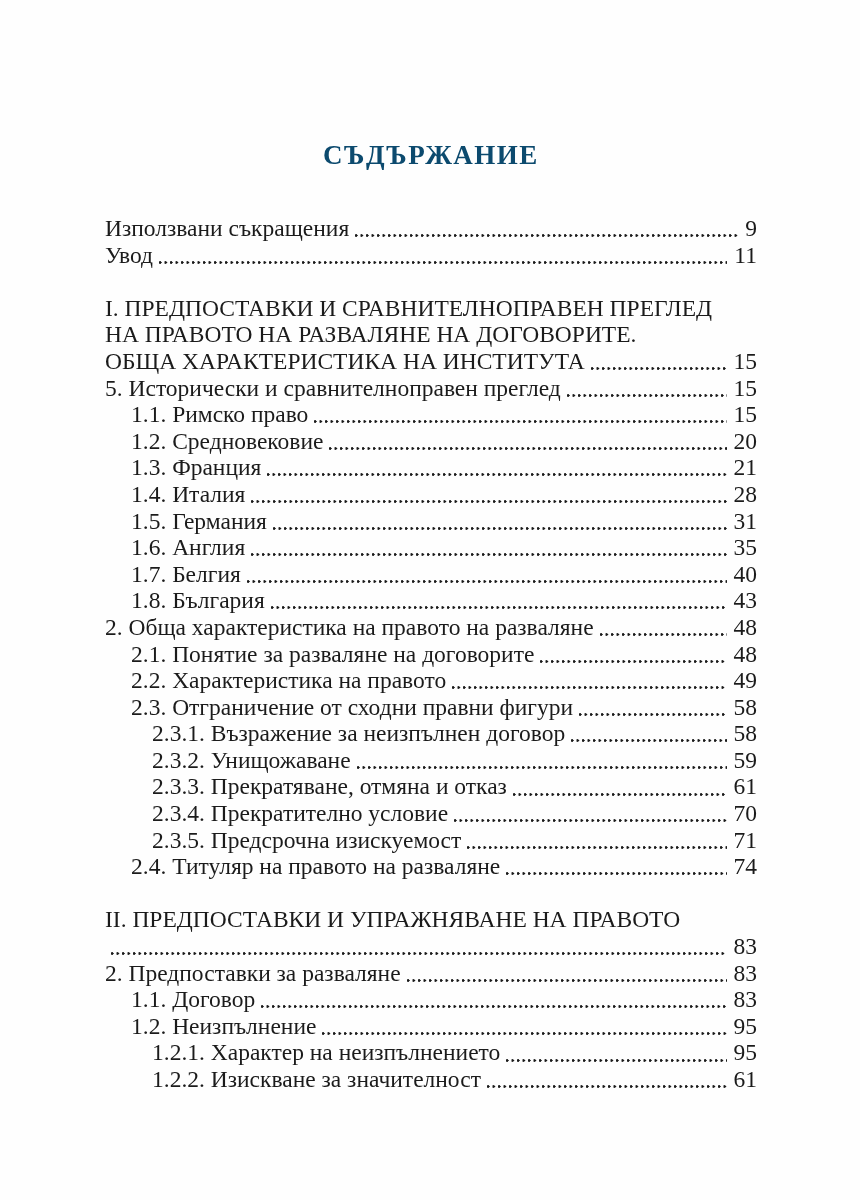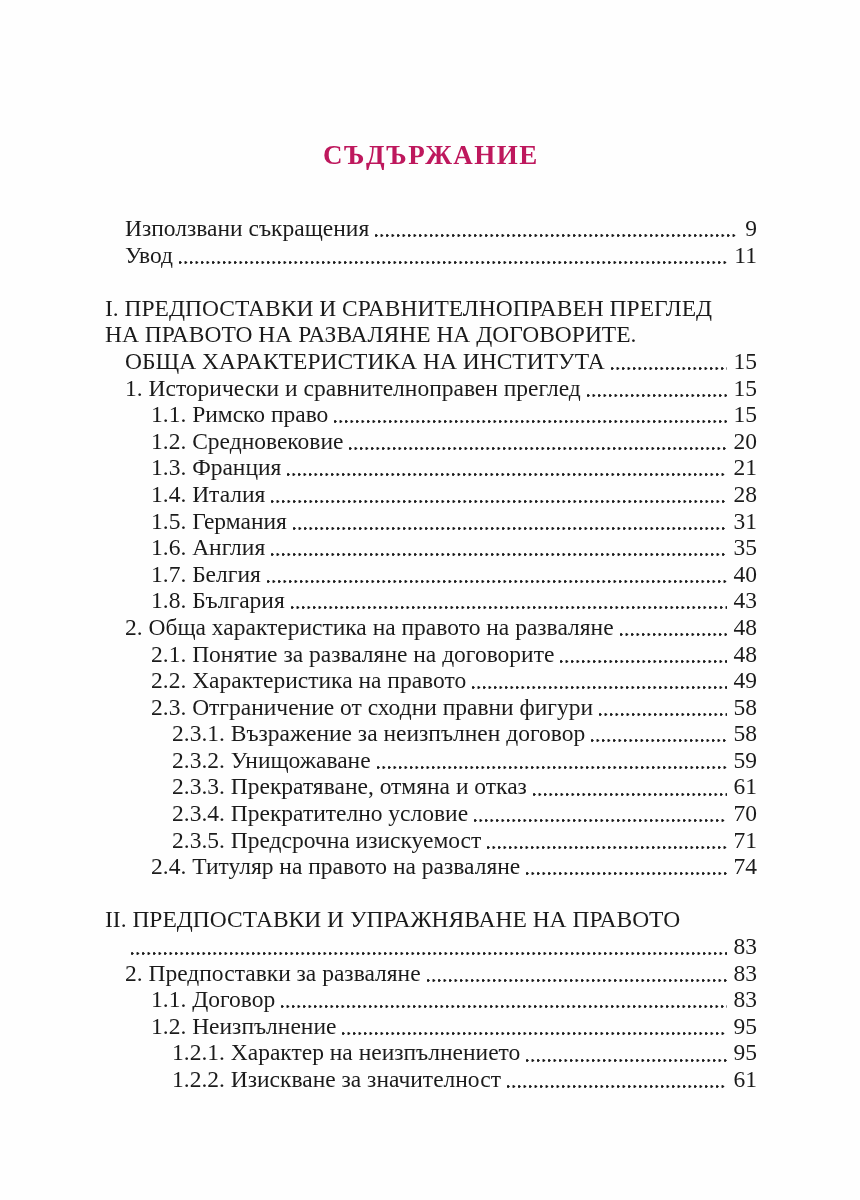--- a/index.html
+++ b/index.html
@@ -18,39 +18,38 @@
     box-sizing: border-box;
     padding: 0 103px 0 105px;
   }
   .title {
     margin: 138px 0 0 0;
     text-align: center;
     font-size: 27px;
     line-height: 34px;
     font-weight: bold;
     letter-spacing: 1.5px;
-    color: #be185d;
+    color: #0c4a6e;
   }
   .toc {
     margin-top: 43px;
     font-size: 23.5px;
     line-height: 26.6px;
   }
   .toc-entry.space-before {
     margin-top: 26.6px;
   }
   .toc-entry.level-1 { padding-left: 26px; text-align: right; }
   .toc-entry.level-2 { padding-left: 47px; }
   .toc-line {
     white-space: nowrap;
   }
   .toc-row {
     display: flex;
     align-items: baseline;
-    margin-left: 20px;
   }
   .toc-text {
     white-space: nowrap;
     flex: 0 0 auto;
   }
   .leader {
     flex: 1 1 auto;
     align-self: flex-end;
     height: 3px;
     margin: 0 7px 4.5px 6px;
@@ -89,21 +88,21 @@
         <div class="toc-line">I. ПРЕДПОСТАВКИ И СРАВНИТЕЛНОПРАВЕН ПРЕГЛЕД</div>
         <div class="toc-line">НА ПРАВОТО НА РАЗВАЛЯНЕ НА ДОГОВОРИТЕ.</div>
         <div class="toc-row">
           <span class="toc-text">ОБЩА ХАРАКТЕРИСТИКА НА ИНСТИТУТА</span>
           <span class="leader"></span>
           <span class="page-num">15</span>
         </div>
       </div>
       <div class="toc-entry level-0">
         <div class="toc-row">
-          <span class="toc-text">1. Исторически и сравнителноправен преглед</span>
+          <span class="toc-text">5. Исторически и сравнителноправен преглед</span>
           <span class="leader"></span>
           <span class="page-num">15</span>
         </div>
       </div>
       <div class="toc-entry level-1">
         <div class="toc-row">
           <span class="toc-text">1.1. Римско право</span>
           <span class="leader"></span>
           <span class="page-num">15</span>
         </div>

